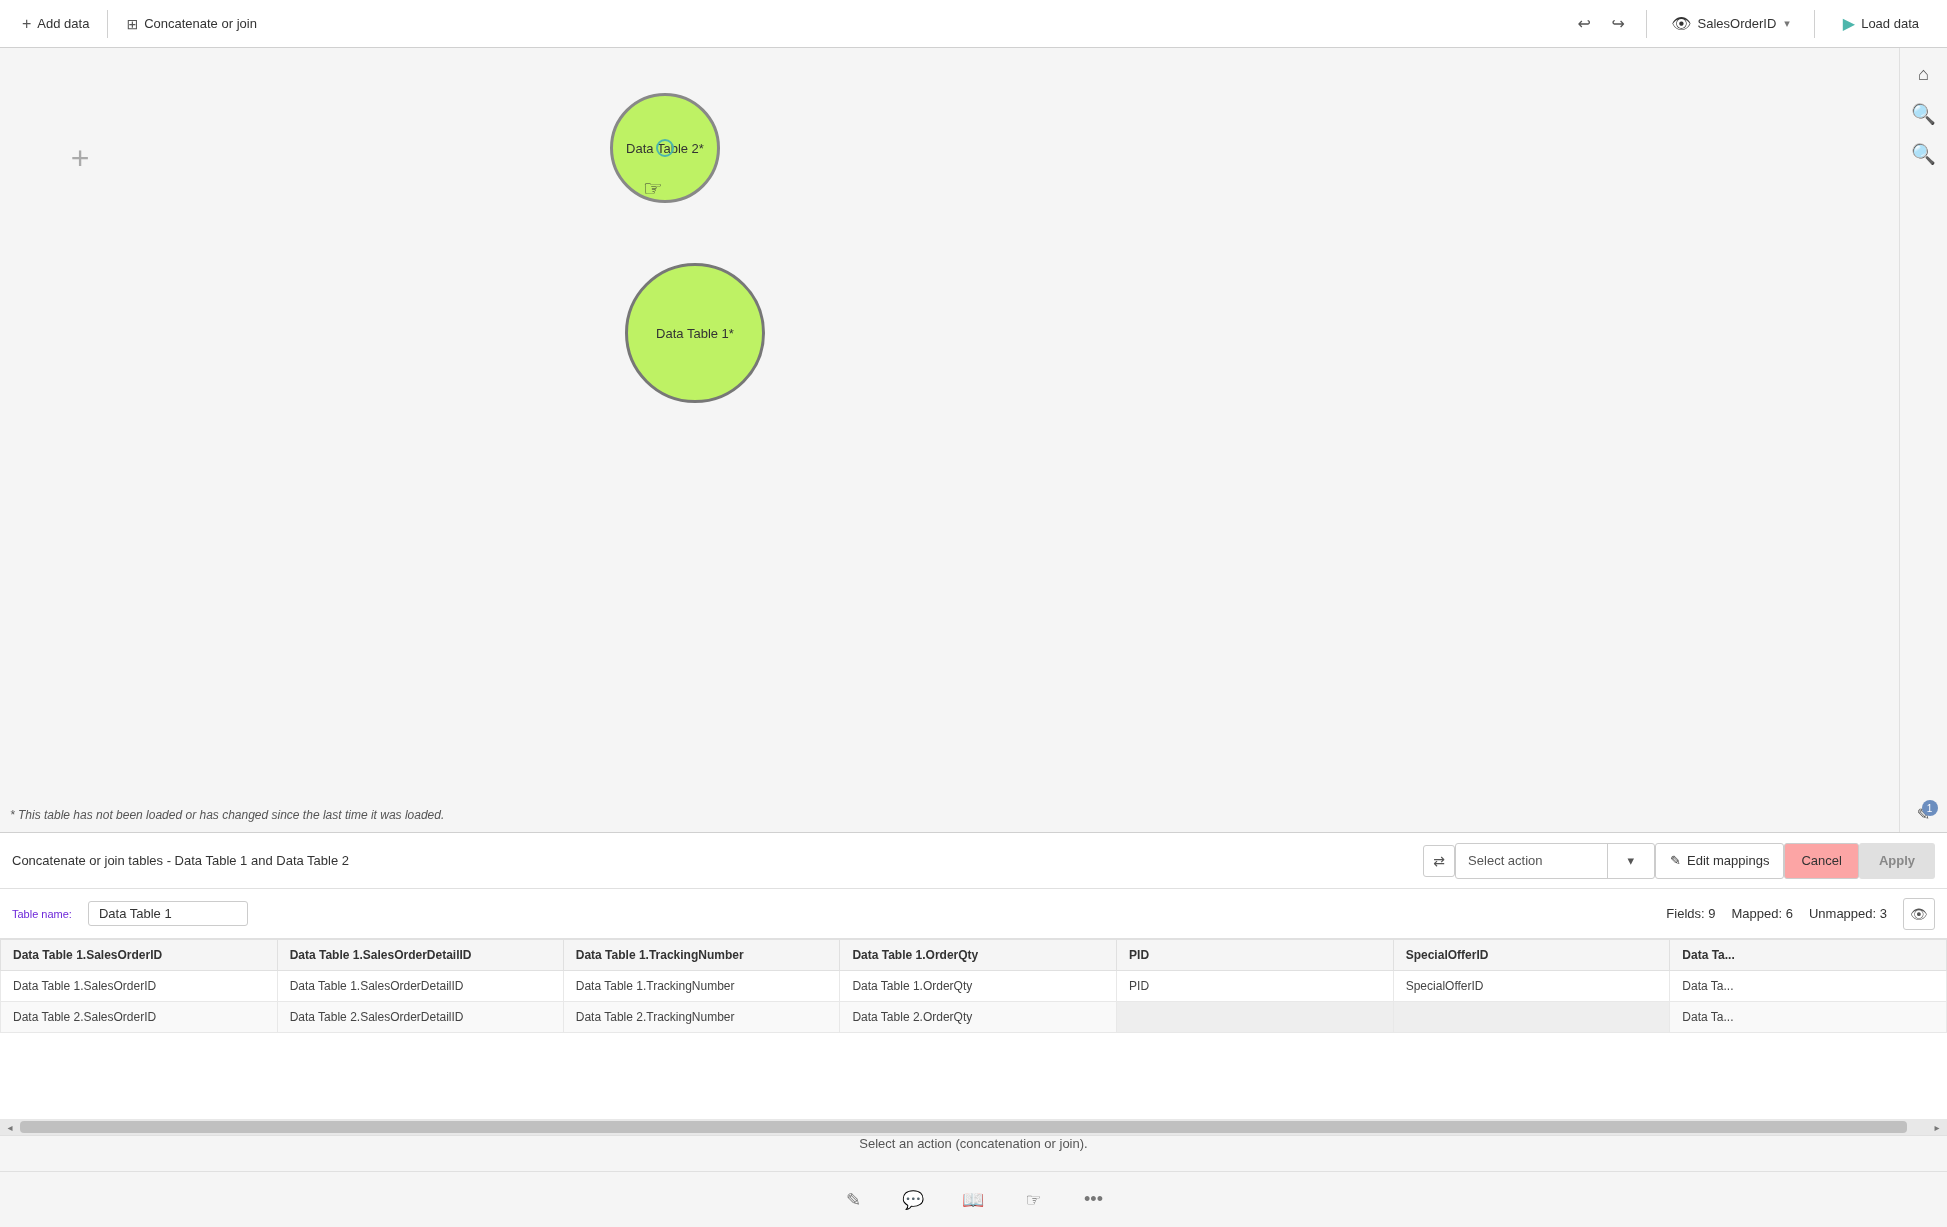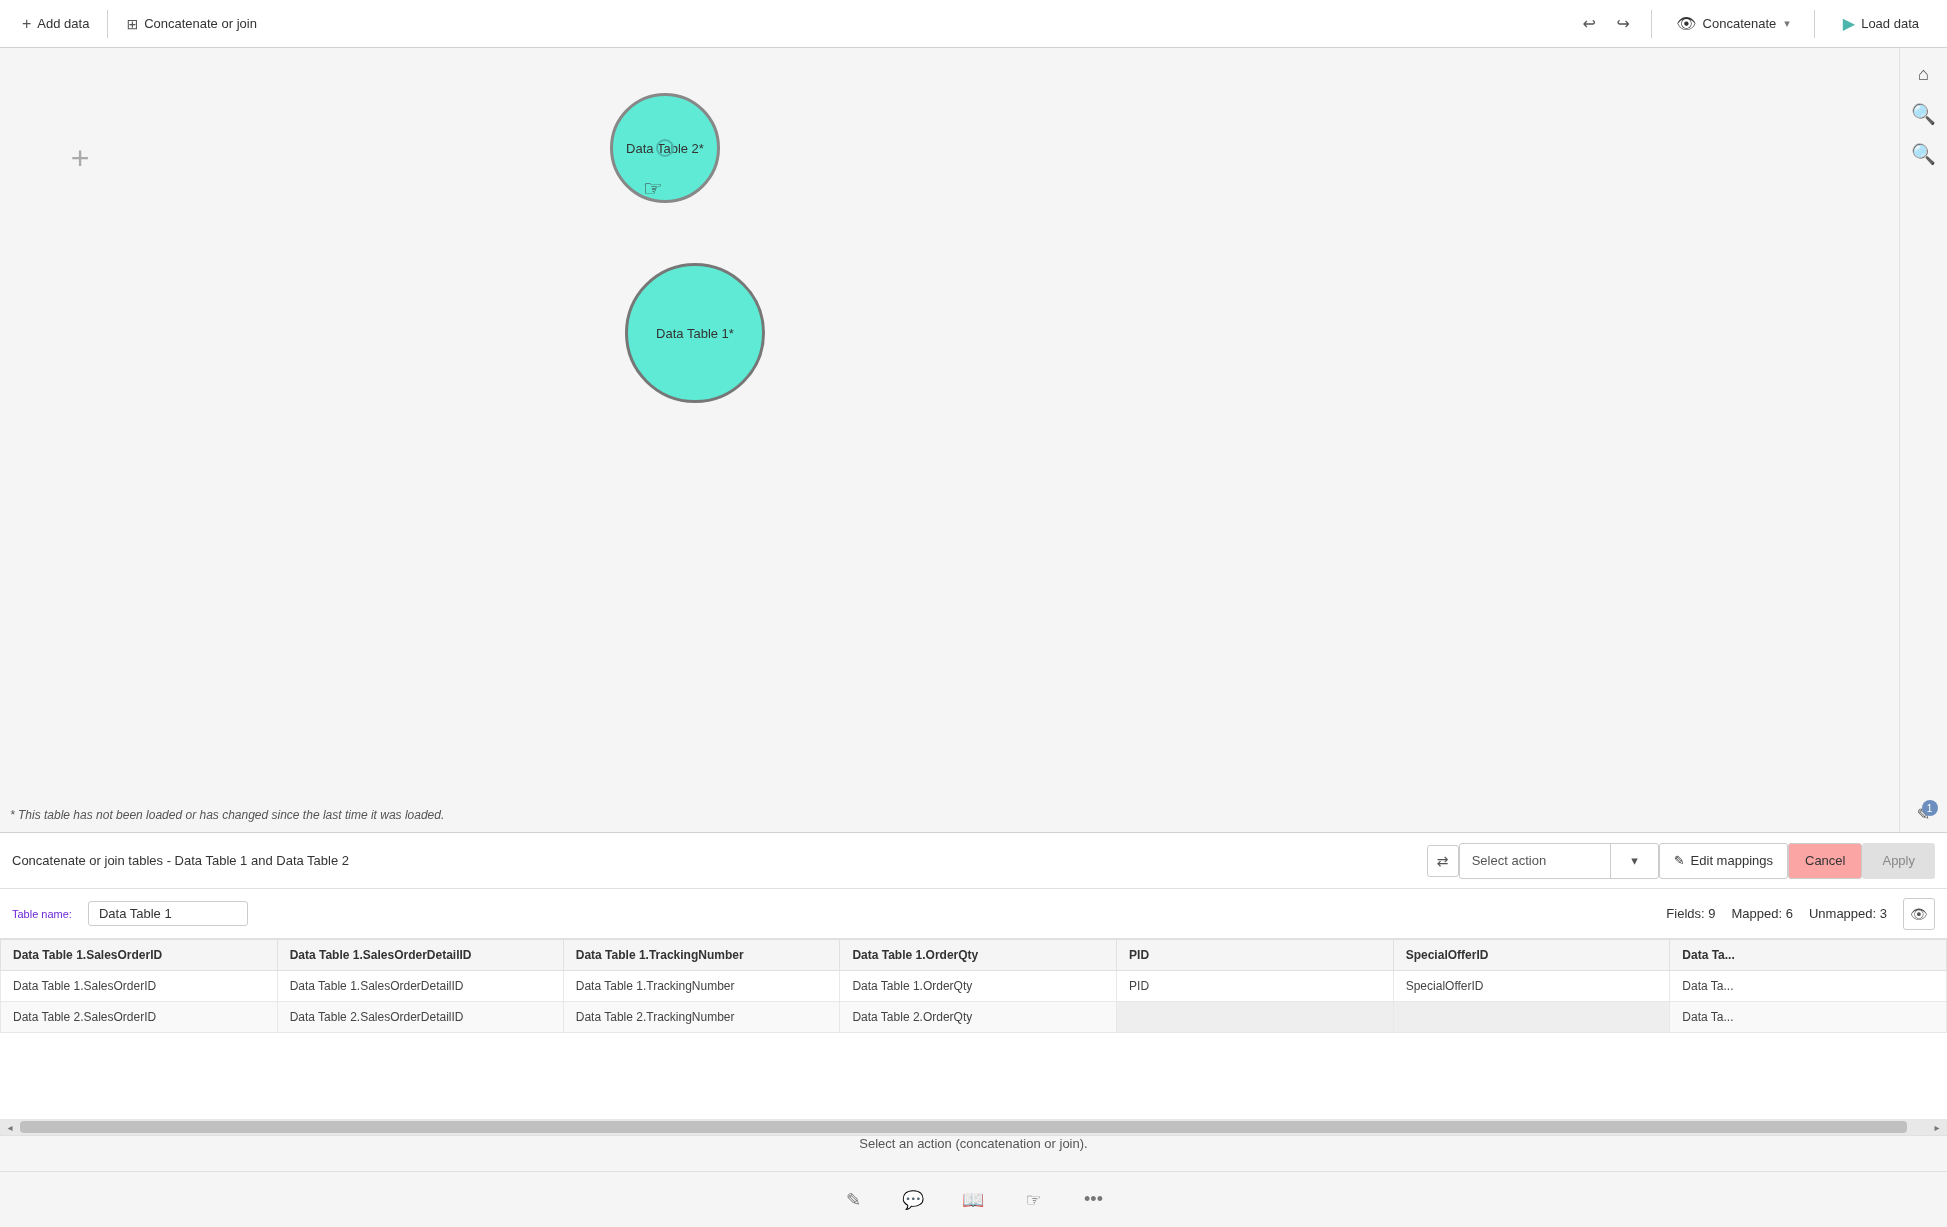--- a/index.html
+++ b/index.html
@@ -154,21 +154,21 @@
     
     .canvas-node {
       position: absolute;
       border-radius: 50%;
       border: 3px solid #777;
       display: flex;
       align-items: center;
       justify-content: center;
       font-size: 13px;
       color: #333;
-      background: #5eead4;
+      background: #bef264;
       cursor: pointer;
       user-select: none;
     }
     .canvas-node.data-table-2 {
       width: 110px;
       height: 110px;
       left: 610px;
       top: 45px;
       border-color: #888;
     }
@@ -290,20 +290,21 @@
     }
     .apply-btn {
       padding: 0 20px;
       height: 36px;
       border: none;
       background: #e0e0e0;
       cursor: pointer;
       font-size: 13px;
       color: #888;
       border-radius: 3px;
+      font-weight: bold;
     }
 
     
     .table-name-row {
       display: flex;
       align-items: center;
       padding: 8px 12px;
       gap: 16px;
       border-bottom: 1px solid #e0e0e0;
       height: 50px;
@@ -496,21 +497,21 @@
       <button class="icon-btn">
         <span>↩</span>
       </button>
       <button class="icon-btn">
         <span>↪</span>
       </button>
     </div>
     <div class="divider-v"></div>
     <button class="associations-btn">
       <span style="font-size:16px;">👁</span>
-      <span>Concatenate</span>
+      <span>SalesOrderID</span>
       <span style="font-size:11px; color:#777; margin-left:2px;">▾</span>
     </button>
     <div class="divider-v"></div>
     <button class="load-data-btn">
       <span style="font-size:16px; color:#4db6ac;">▶</span>
       <span>Load data</span>
     </button>
   </div>
 </div>
 

